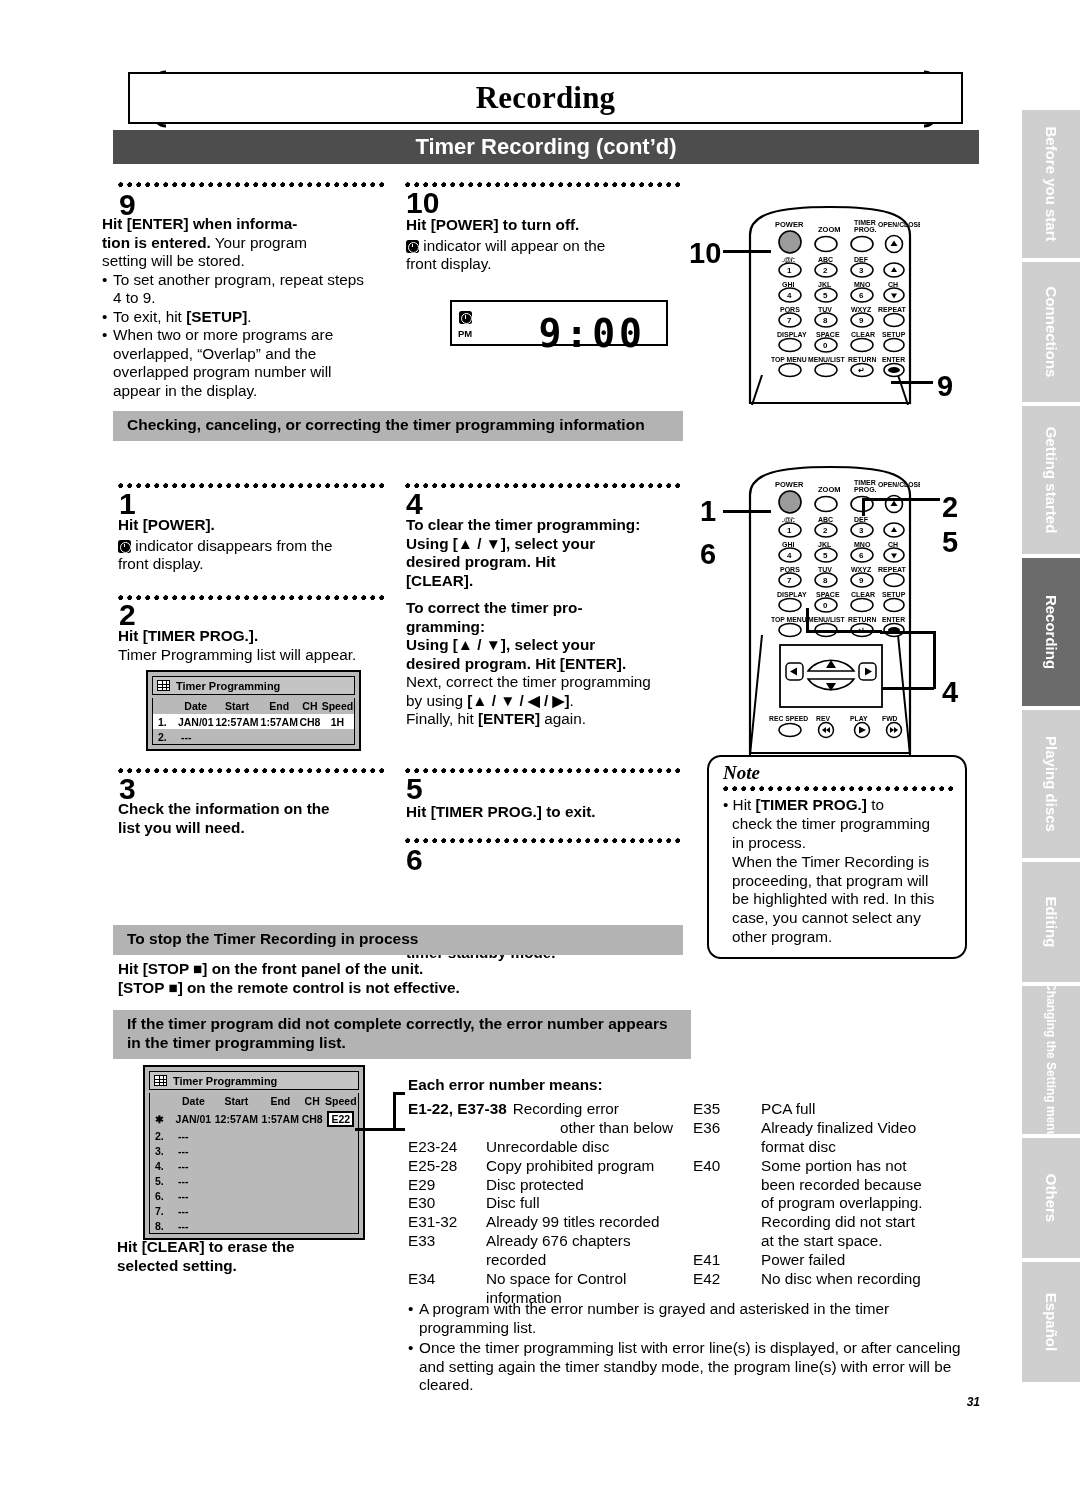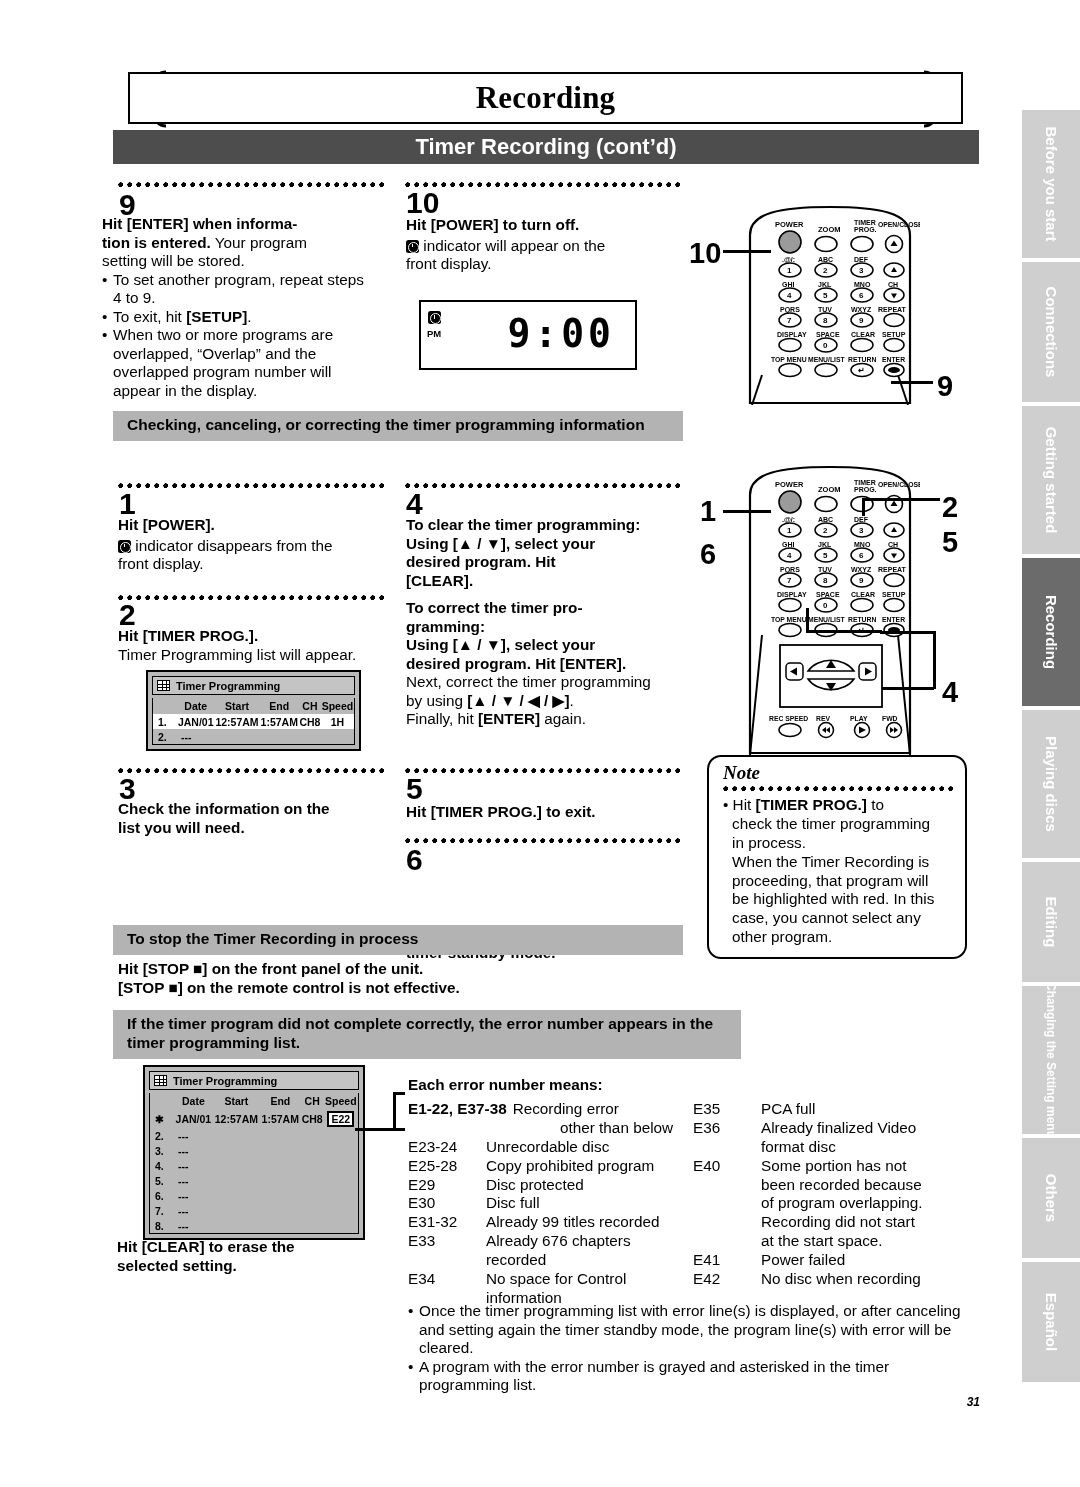--- a/index.html
+++ b/index.html
@@ -213,21 +213,21 @@
   <div class="stepnum" style="left:406px; top:188px;">10</div>
   <div class="tx" style="left:406px; top:216px; width:280px;">
     <div><b>Hit [POWER] to turn off.</b></div>
     <div style="margin-top:2px;">
       <span class="clk"></span>
       <span>indicator will appear on the</span>
     </div>
     <div><span>front display.</span></div>
   </div>
 
-  <div class="fpd" style="left:419px; top:300px; width:218px; height:70px;">
+  <div class="fpd" style="left:450px; top:300px; width:218px; height:46px;">
     <span class="clockicon"><span class="clk"></span></span>
     <span class="pm">PM</span>
     <span class="seg">9:00</span>
   </div>
 
   <div class="greyhead" style="left:113px; top:411px; width:570px;">Checking, canceling, or correcting the timer programming information</div>
 
   <div class="dots" style="left:118px; top:483px; width:268px;"></div>
   <div class="stepnum" style="left:119px; top:489px;">1</div>
   <div class="tx" style="left:118px; top:516px; width:275px;">
@@ -320,21 +320,21 @@
     <div><b>timer standby mode.</b></div>
   </div>
 
   <div class="greyhead" style="left:113px; top:925px; width:570px;">To stop the Timer Recording in process</div>
 
   <div class="tx" style="left:118px; top:960px; width:600px; font-weight:bold;">
     <div>Hit [STOP ■] on the front panel of the unit.</div>
     <div>[STOP ■] on the remote control is not effective.</div>
   </div>
 
-  <div class="greyhead" style="left:113px; top:1010px; width:628px;">If the timer program did not complete correctly, the error number appears in the timer programming list.</div>
+  <div class="greyhead" style="left:113px; top:1010px; width:578px;">If the timer program did not complete correctly, the error number appears in the timer programming list.</div>
 
   <div class="osd" style="left:143px; top:1065px; width:222px;">
     <div class="osd-title">
       <span class="gridicon"></span>
       <span>Timer Programming</span>
     </div>
     <div class="osd-body">
       <table>
         <tbody>
             <tr>
@@ -509,22 +509,22 @@
       <div class="code" style="width:68px;">E41</div>
       <div class="desc">Power failed</div>
     </div>
     <div class="row">
       <div class="code" style="width:68px;">E42</div>
       <div class="desc">No disc when recording</div>
     </div>
   </div>
 
   <div class="tx" style="left:408px; top:1300px; width:560px;">
+    <div class="bullet">A program with the error number is grayed and asterisked in the timer programming list.</div>
     <div class="bullet" style="margin-top:2px;">Once the timer programming list with error line(s) is displayed, or after canceling and setting again the timer standby mode, the program line(s) with error will be cleared.</div>
-    <div class="bullet">A program with the error number is grayed and asterisked in the timer programming list.</div>
   </div>
 
   <div class="remote" style="left:740px; top:205px;">
     <svg width="180" height="200" viewBox="0 0 180 200">
       <path d="M10 30 C10 8 40 2 90 2 C140 2 170 8 170 30 L170 198 L10 198 Z" fill="#fff" stroke="#000" stroke-width="2.2"></path>
       <line x1="22" y1="170" x2="12" y2="200" stroke="#000" stroke-width="2"></line>
       <line x1="158" y1="170" x2="168" y2="200" stroke="#000" stroke-width="2"></line>
 
       <text x="35" y="22" font-size="7.5" font-family="Liberation Sans, sans-serif" font-weight="bold">POWER</text>
       <text x="78" y="27" font-size="7.5" font-family="Liberation Sans, sans-serif" font-weight="bold">ZOOM</text>

